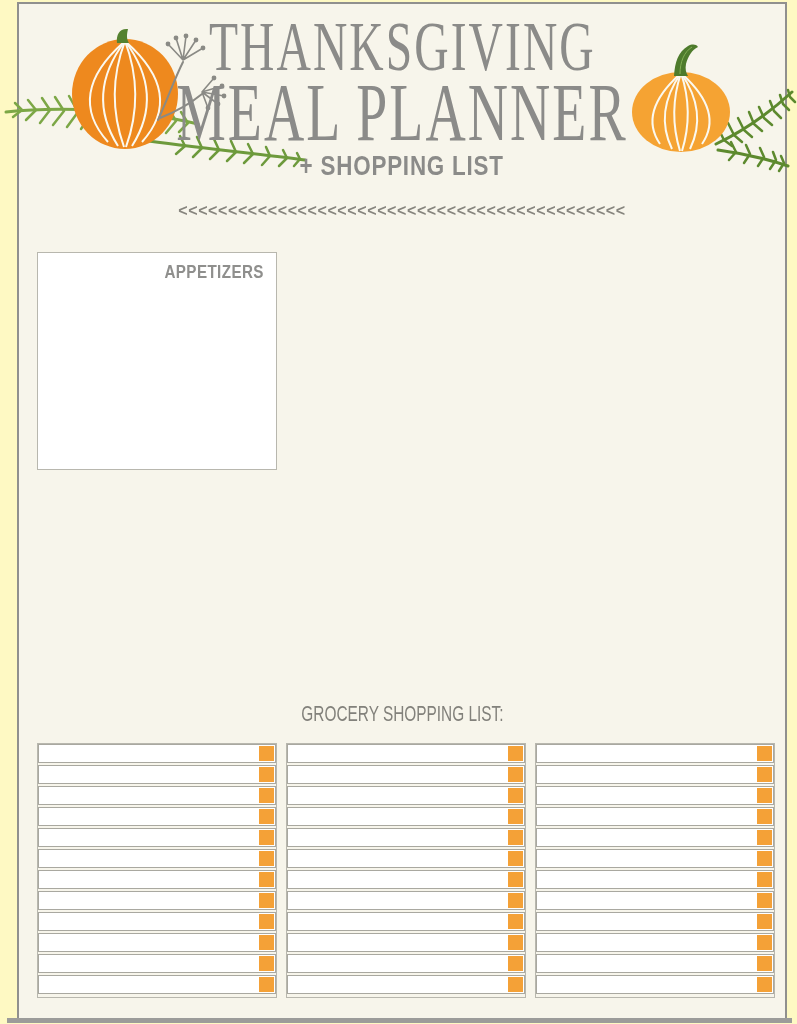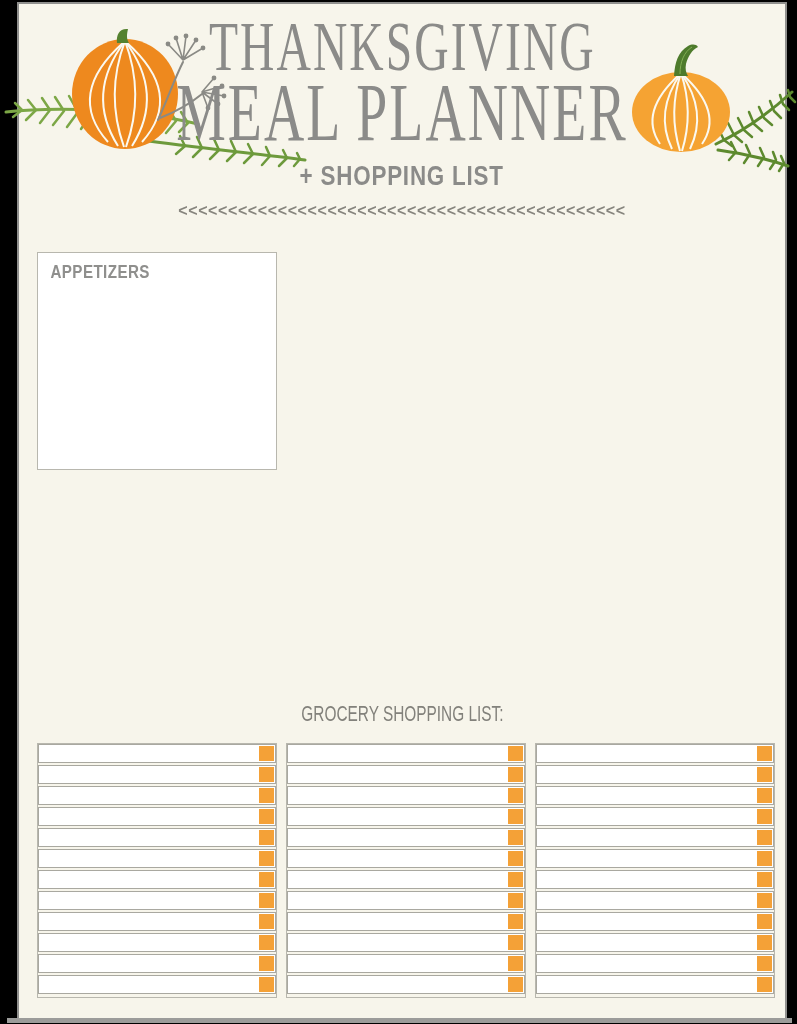--- a/index.html
+++ b/index.html
@@ -7,47 +7,47 @@
     --frame-border:#90908e;
     --title-gray:#8b8b89;
     --box-border:#b8b7ae;
     --row-border:#a9a8a0;
     --checkbox-orange:#f4a137;
     --header-gray:#8f8f8d;
     --chevron-gray:#87857e;
   }
   html,body{margin:0;padding:0;background:#ffffff;}
   .wrapper{
-    position:relative;width:797px;height:1024px;background:#000000;
+    position:relative;width:797px;height:1024px;background:#fef9c3;
     overflow:hidden;font-family:"Liberation Sans", sans-serif;
   }
   .page{
     position:absolute;left:17px;top:2px;width:770px;height:1016px;
     box-sizing:border-box;background:var(--page-background);
     border:2px solid var(--frame-border);border-bottom:none;
   }
   .bottom-strip{
     position:absolute;left:7px;top:1018px;width:785px;height:5px;
     background:#9c9c9a;
   }
   .center-line{position:absolute;left:17px;width:770px;text-align:center;color:var(--title-gray);}
   .condensed{display:inline-block;transform:scaleX(0.68);transform-origin:center;white-space:nowrap;}
   .condensed85{display:inline-block;transform:scaleX(0.8);transform-origin:center;white-space:nowrap;}
   .title1{top:12px;font-family:"Liberation Serif", serif;font-size:70px;line-height:70px;letter-spacing:3px;}
   .title2{top:72px;font-family:"Liberation Serif", serif;font-size:82px;line-height:82px;letter-spacing:3px;}
-  .subtitle{top:150px;font-size:28px;line-height:32px;font-weight:bold;letter-spacing:1px;margin-top:10px;}
+  .subtitle{top:150px;font-size:28px;line-height:32px;font-weight:bold;letter-spacing:1px;}
   .chevrons{top:202px;font-size:16px;font-weight:bold;letter-spacing:0.6px;color:var(--chevron-gray);}
   .meal-grid{
     position:absolute;left:37px;top:252px;width:738px;
     display:flex;flex-direction:column;gap:9px;
   }
   .meal-row{display:flex;gap:9px;}
   .meal-box{
     width:240px;box-sizing:border-box;background:#ffffff;
-    border:1px solid var(--box-border);text-align:left;
+    border:1px solid var(--box-border);text-align:right;
   }
   .meal-row.r1 .meal-box{height:218px;}
   .meal-row.r2 .meal-box{height:214px;}
   .meal-label{
     display:inline-block;margin-top:8px;font-size:19px;font-weight:bold;
     color:var(--header-gray);letter-spacing:0.5px;
     transform:scaleX(0.8);transform-origin:center;white-space:nowrap;
   }
   .grocery-heading{top:697px;font-size:22px;line-height:34px;font-weight:normal;color:#82817b;}
   .grocery-heading .condensed{transform:scaleX(0.7);}

